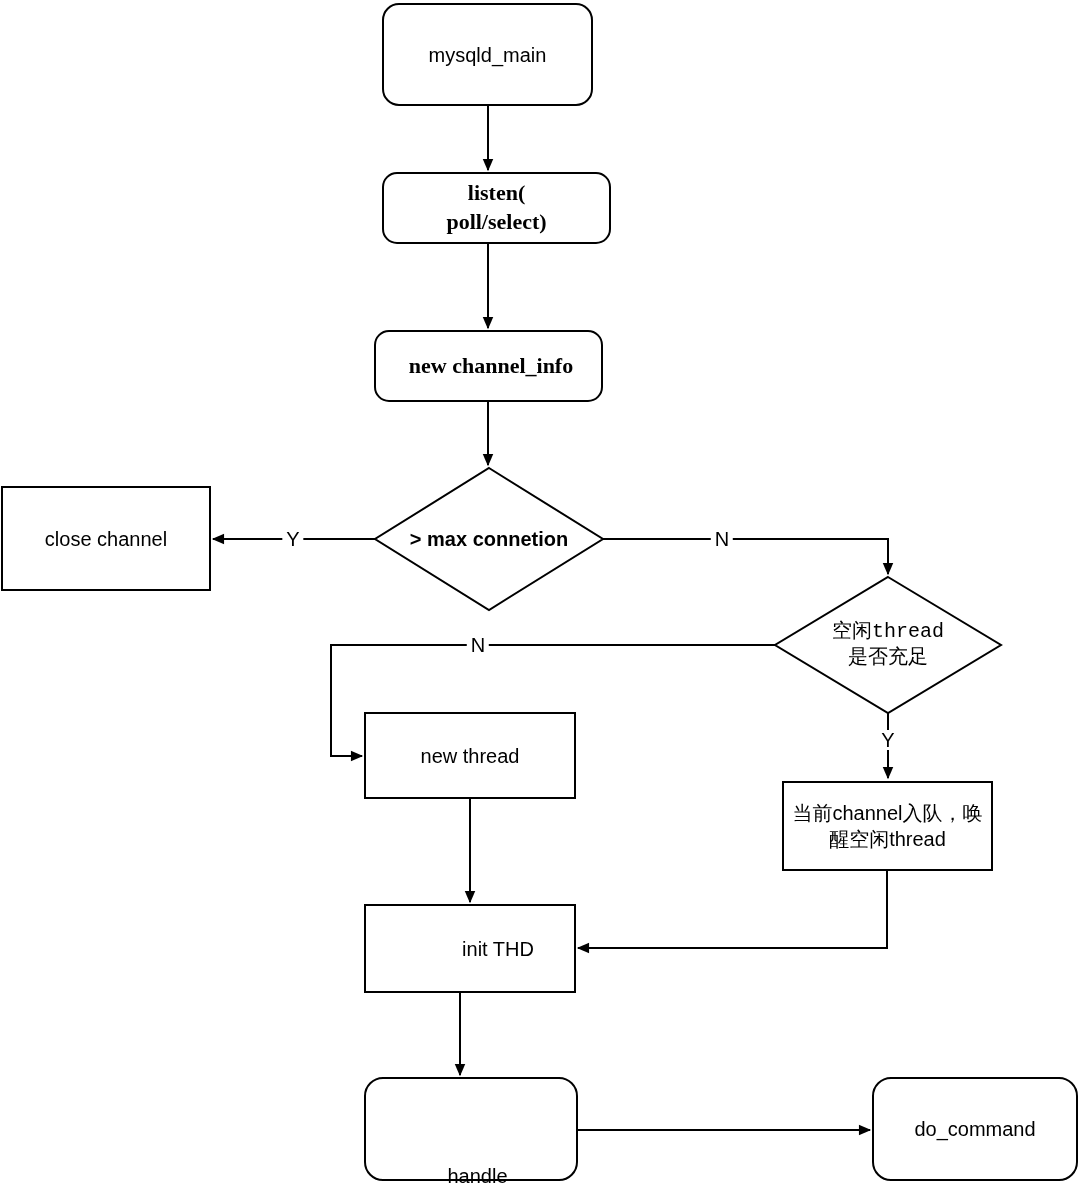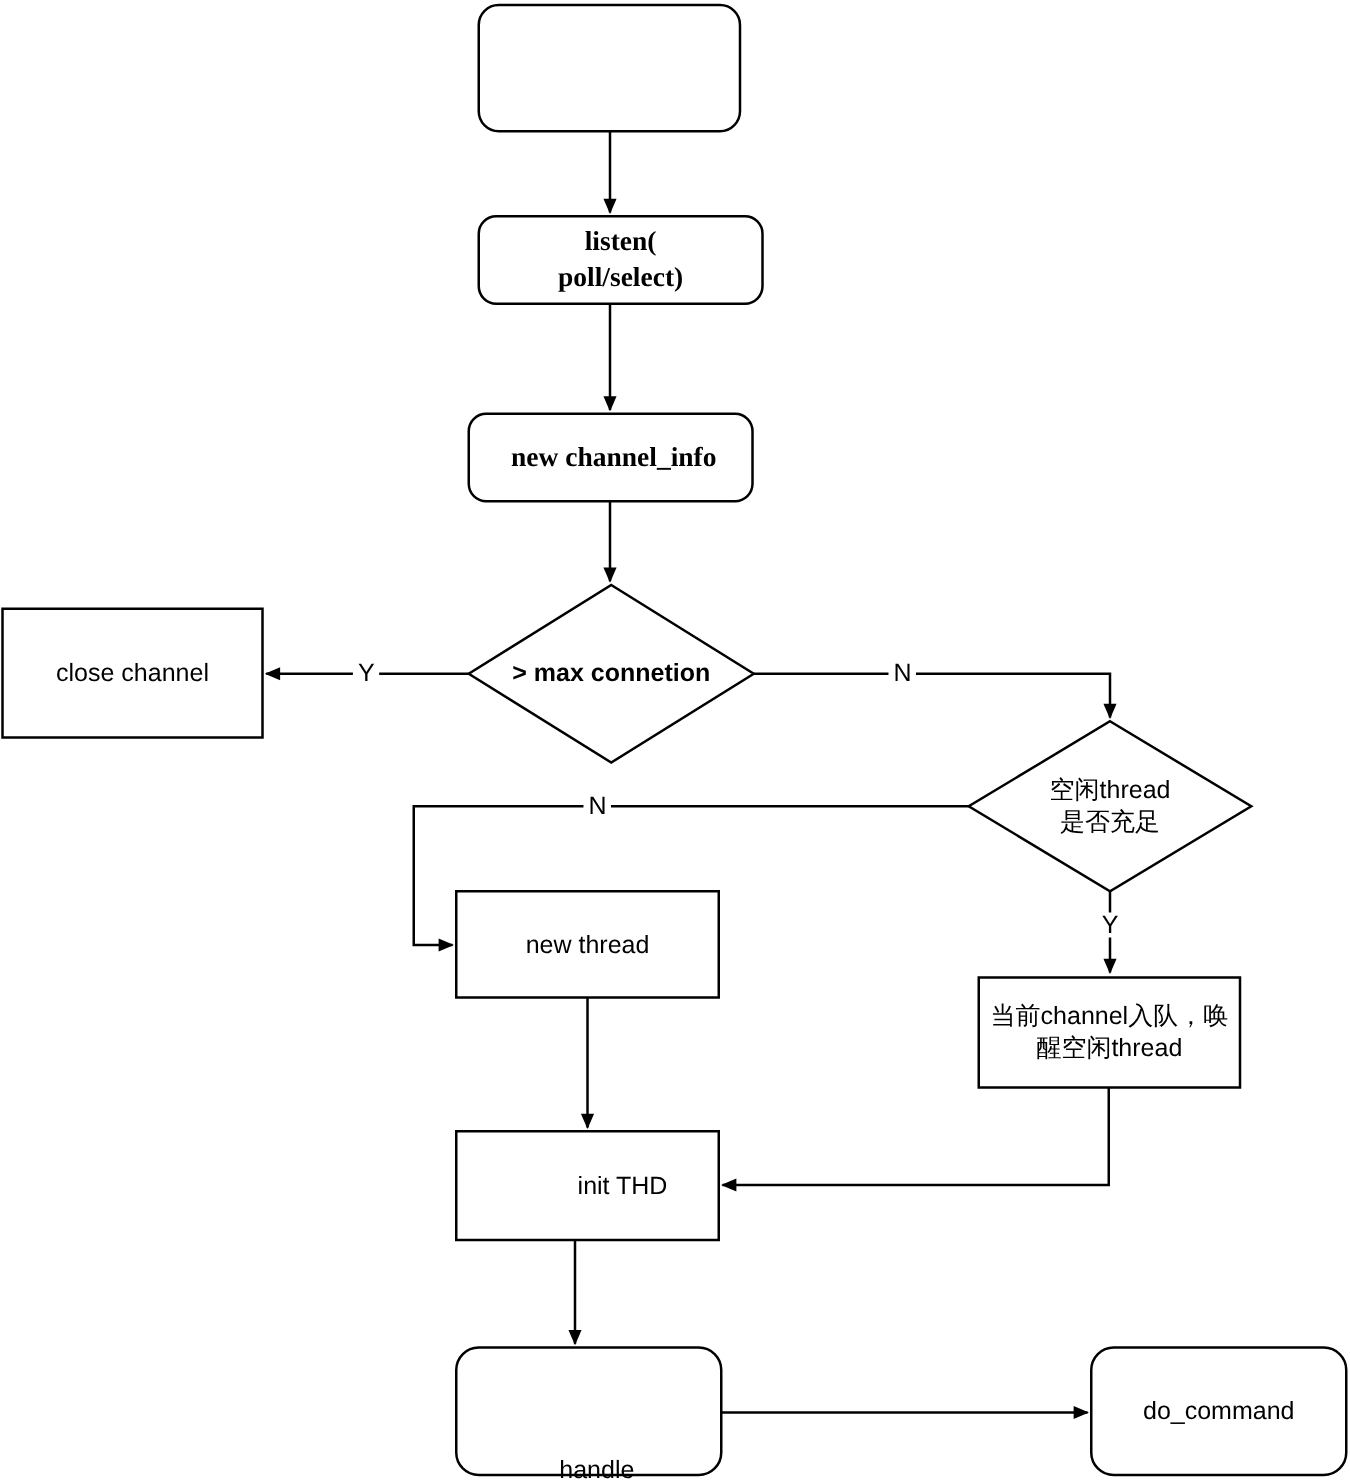--- a/index.html
+++ b/index.html
@@ -71,31 +71,32 @@
     <polygon class="shape" points="489,468 603,539 489,610 375,539"></polygon>
     <rect class="shape" x="2" y="487" width="208" height="103"></rect>
     <polygon class="shape" points="888,577 1001,645 888,713 775,645"></polygon>
     <rect class="shape" x="365" y="713" width="210" height="85"></rect>
     <rect class="shape" x="783" y="782" width="209" height="88"></rect>
     <rect class="shape" x="365" y="905" width="210" height="87"></rect>
     <rect class="shape" x="365" y="1078" width="212" height="102" rx="18" ry="18"></rect>
     <rect class="shape" x="873" y="1078" width="204" height="102" rx="18" ry="18"></rect>
   </svg>
 
+  <div class="label" style="left:383px; top:4px; width:209px; height:101px;">mysqld_main</div>
 
   <div class="label mono" style="left:383px; top:173px; width:227px; height:70px;">listen(
 poll/select)</div>
 
   <div class="label mono" style="left:375px; top:331px; width:232px; height:70px;">new channel_info</div>
 
   <div class="label" style="left:375px; top:468px; width:228px; height:142px;font-weight:bold;">&gt; max connetion</div>
 
   <div class="label" style="left:2px; top:487px; width:208px; height:103px;border-radius:19px;">close channel</div>
 
-  <div class="label" style="left:775px; top:577px; width:226px; height:136px;">空闲thread
+  <div class="label" style="left:775px; top:577px; width:226px; height:136px;font-family:Liberation Mono, monospace;">空闲thread
 是否充足</div>
 
   <div class="label" style="left:365px; top:713px; width:210px; height:85px;">new thread</div>
 
   <div class="label" style="left:783px; top:782px; width:209px; height:88px;">当前channel入队，唤
 醒空闲thread</div>
 
   <div class="label" style="left:365px; top:905px; width:210px; height:87px;padding-left:28px;">init THD</div>
 
   <div class="label" style="left:365px; top:1138px; width:225px; height:102px;">handle

